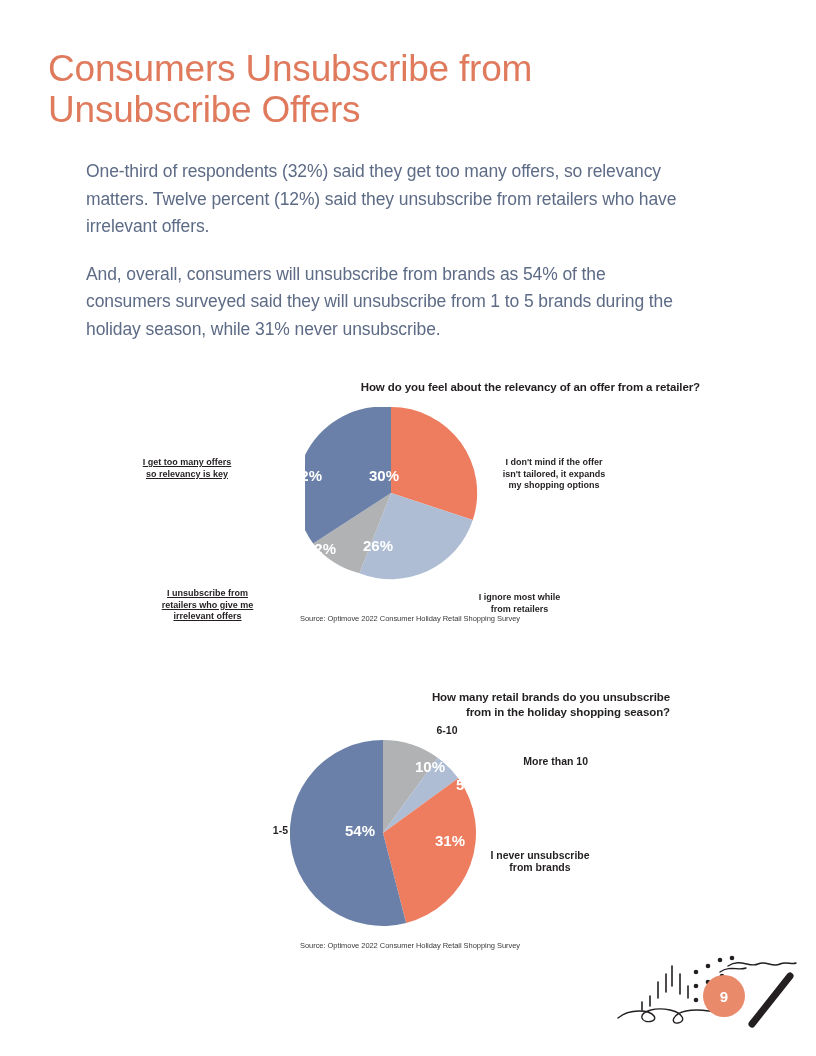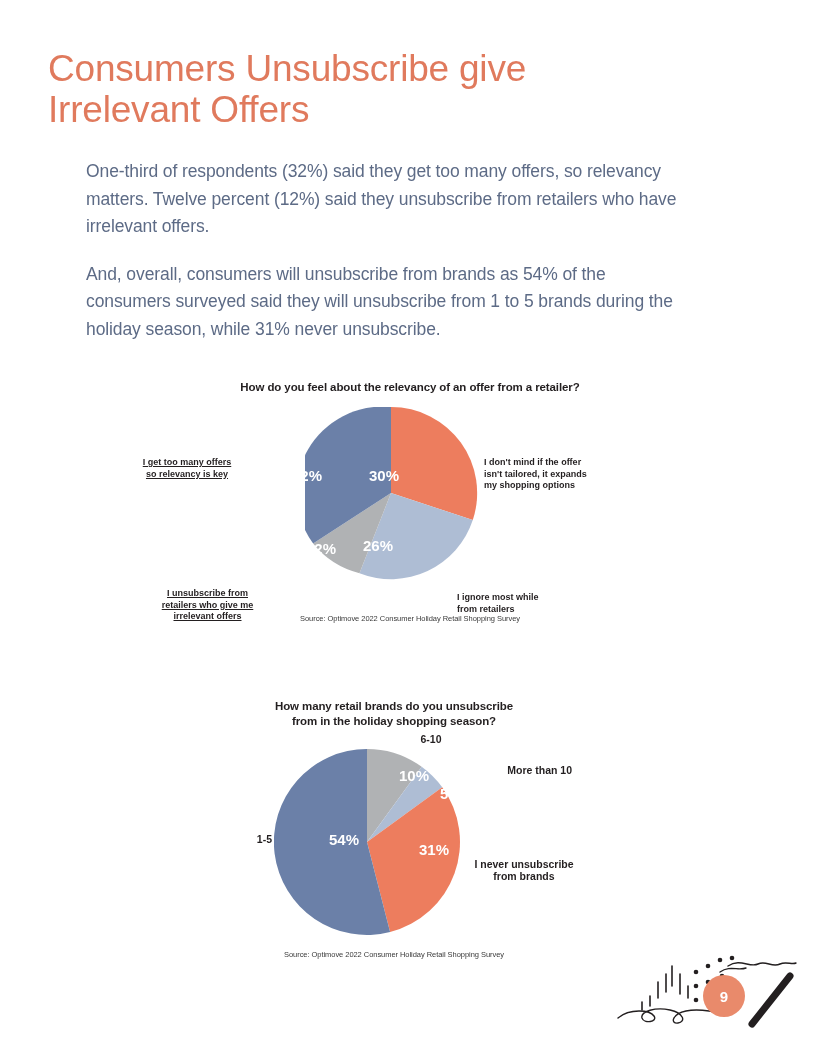--- a/index.html
+++ b/index.html
@@ -29,24 +29,24 @@
     font-size: 17.5px;
     line-height: 27.5px;
     color: #5D6B86;
     margin-bottom: 20px;
     letter-spacing: -0.1px;
   }
 
   
   .chart-block { position: absolute; }
   #chart1 { left: 120px; top: 380px; width: 580px; height: 275px; }
-  #chart2 { left: 134px; top: 690px; width: 520px; height: 275px; margin-top: 9px; }
+  #chart2 { left: 150px; top: 690px; width: 520px; height: 275px; }
 
   .chart-title {
-    text-align: center;
+    text-align: right;
     font-size: 11.5px;
     font-weight: bold;
     color: #231F20;
     line-height: 15px;
     letter-spacing: -0.1px;
   }
   .chart-source {
     text-align: center;
     font-size: 7.5px;
     color: #3A3A3A;
@@ -73,21 +73,21 @@
   }
   
   .callout {
     position: absolute;
     font-size: 9px;
     font-weight: bold;
     color: #231F20;
     line-height: 11.5px;
     white-space: nowrap;
   }
-  .callout.c-right { text-align: left; }
+  .callout.c-right { text-align: center; }
   .callout.c-left  { text-align: center; text-decoration: underline; }
   .callout.big { font-size: 10.5px; }
 
   
   .footer-deco { position:absolute; left: 612px; top: 952px; width: 190px; height: 86px; }
   .page-num {
     position: absolute;
     left: 703px; top: 975px;
     width: 42px; height: 42px;
     border-radius: 50%;
@@ -96,21 +96,21 @@
     font-size: 15px;
     font-weight: 600;
     display: flex; align-items: center; justify-content: center;
   }
 </style>
 </head>
 <body>
 
 <div class="page">
 
-  <h1 class="title">Consumers Unsubscribe give Irrelevant Offers</h1>
+  <h1 class="title">Consumers Unsubscribe from Unsubscribe Offers</h1>
 
   <div class="body-wrap">
     <p class="para">One-third of respondents (32%) said they get too many offers, so relevancy matters. Twelve percent (12%) said they unsubscribe from retailers who have irrelevant offers.</p>
     <p class="para">And, overall, consumers will unsubscribe from brands as 54% of the consumers surveyed said they will unsubscribe from 1 to 5 brands during the holiday season, while 31% never unsubscribe.</p>
   </div>
 
   <div class="chart-block" id="chart1">
     <div class="chart-title">How do you feel about the relevancy of an offer from a retailer?</div>
 
     <div class="pie-area">

